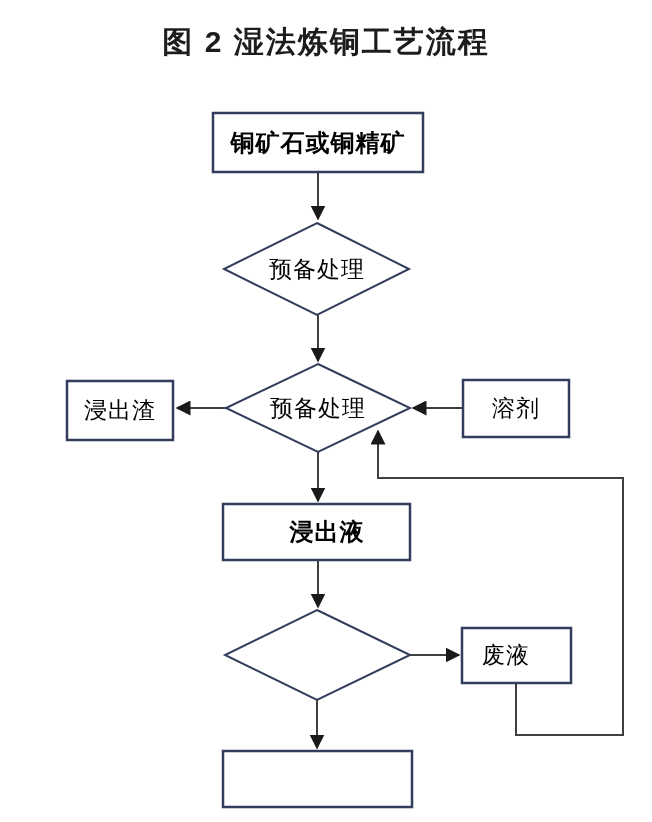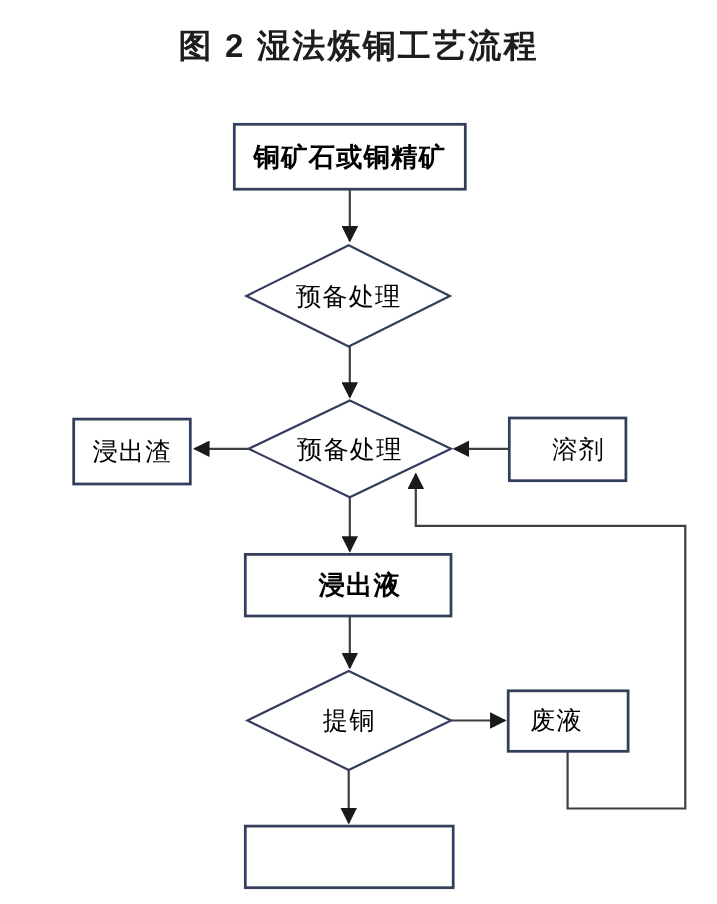--- a/index.html
+++ b/index.html
@@ -32,21 +32,21 @@
     letter-spacing: 1px;
     white-space: nowrap;
     pointer-events: none;
   }
   .node-label.bold { font-weight: 700; font-size: 24px; }
   
   #lbl-copper-ore     { left: 213px; top: 113px; width: 210px; height: 59px; }
   #lbl-pre-treatment  { left: 224px; top: 223px; width: 186px; height: 92px; }
   #lbl-leach-residue  { left:  67px; top: 381px; width: 106px; height: 59px; }
   #lbl-leach-purify   { left: 226px; top: 364px; width: 184px; height: 88px; }
-  #lbl-solvent        { left: 463px; top: 380px; width: 106px; height: 57px; margin-left: 10px; }
+  #lbl-solvent        { left: 463px; top: 380px; width: 106px; height: 57px; }
   #lbl-leachate       { left: 223px; top: 504px; width: 208px; height: 56px; }
   #lbl-extract-copper { left: 225px; top: 610px; width: 185px; height: 90px; }
   #lbl-waste-liquid   { left: 462px; top: 628px; width: 88px; height: 55px; }
   #lbl-metal-copper   { left: 223px; top: 751px; width: 189px; height: 56px; }
 </style>
 </head>
 <body>
 
 <div class="canvas">
 
@@ -86,16 +86,15 @@
       <polygon points="317,610 410,655 317,700 225,655"></polygon>
     </g>
   </svg>
 
   <div class="node-label bold" id="lbl-copper-ore">铜矿石或铜精矿</div>
   <div class="node-label" id="lbl-pre-treatment">预备处理</div>
   <div class="node-label" id="lbl-leach-residue">浸出渣</div>
   <div class="node-label" id="lbl-leach-purify">预备处理</div>
   <div class="node-label" id="lbl-solvent">溶剂</div>
   <div class="node-label bold" id="lbl-leachate">浸出液</div>
-  <div class="node-label" id="lbl-extract-copper">提铜</div>
   <div class="node-label" id="lbl-waste-liquid">废液</div>
 
 </div>
 
 </body></html>

